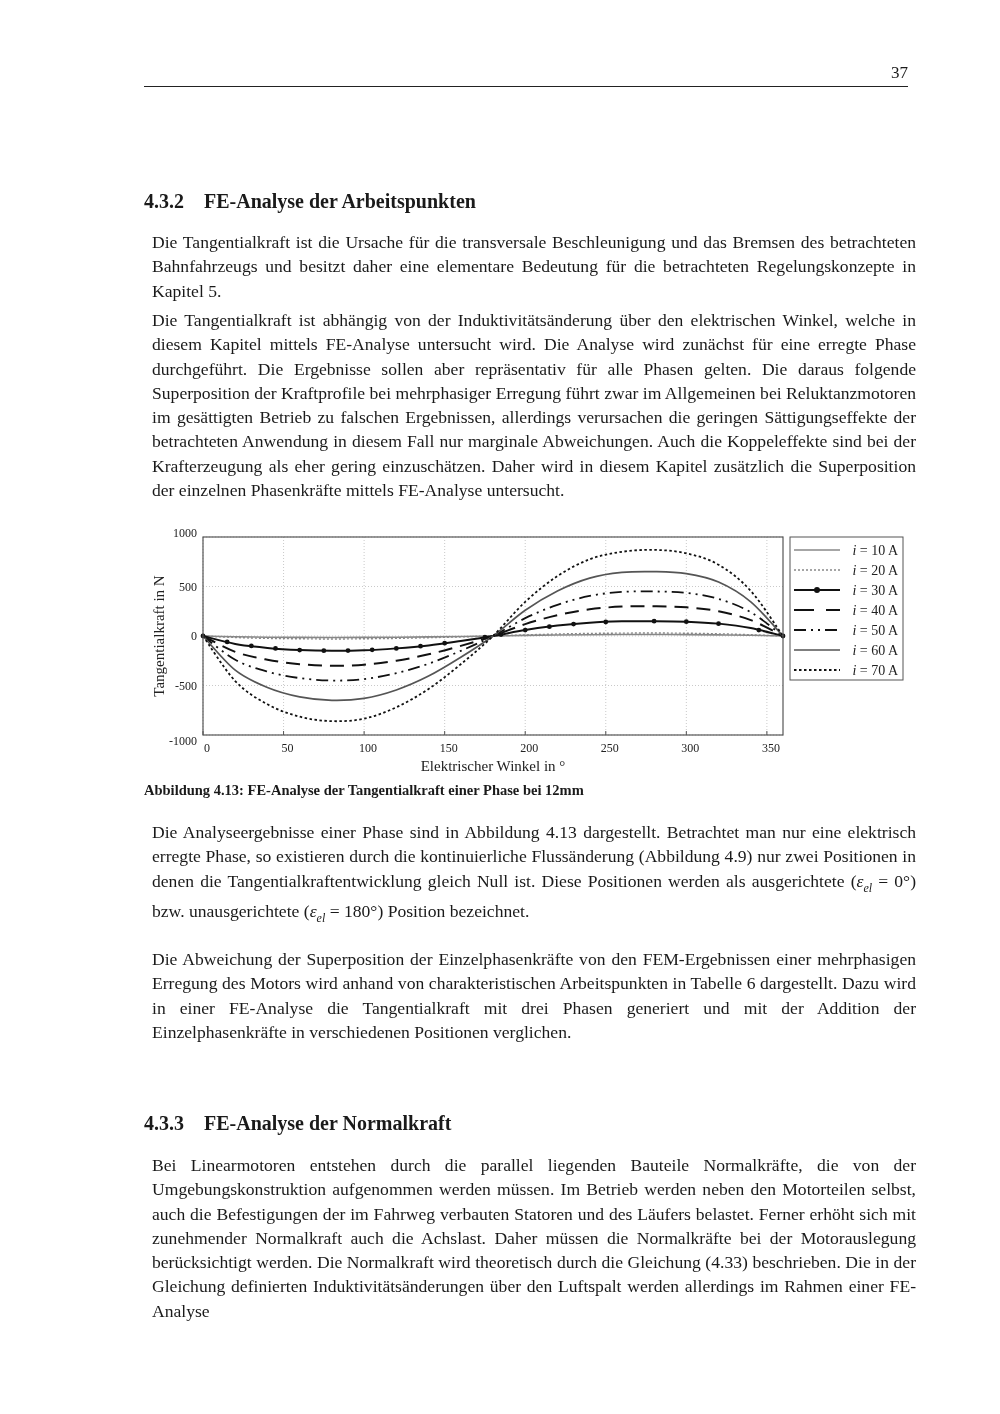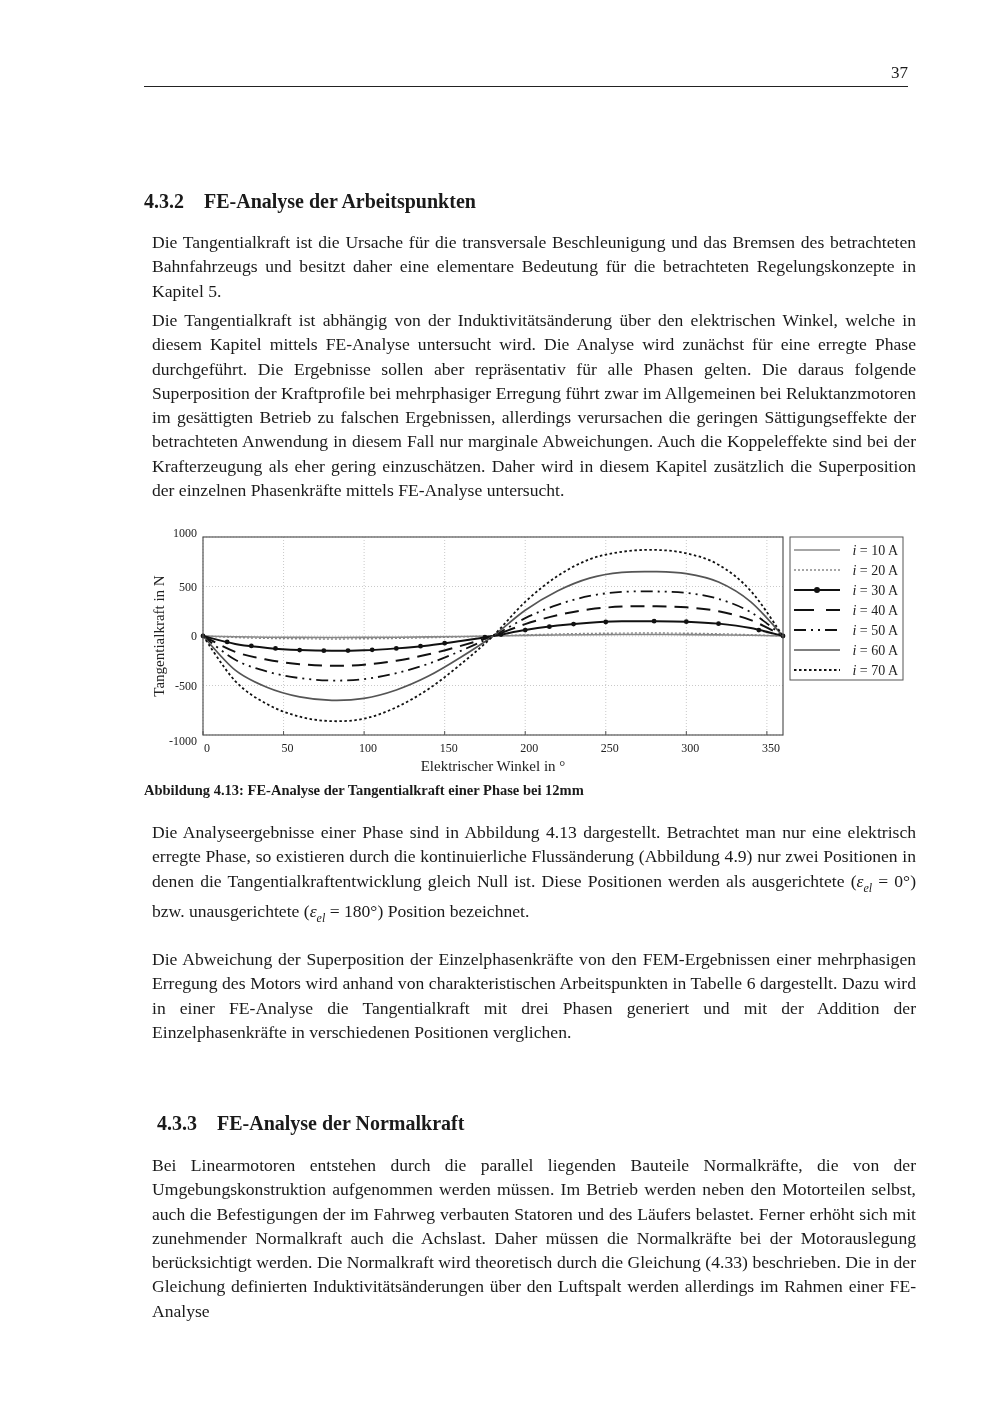--- a/index.html
+++ b/index.html
@@ -132,17 +132,17 @@
 </div>
 
 <div class="caption">Abbildung 4.13: FE-Analyse der Tangentialkraft einer Phase bei 12mm</div>
 
 <p class="body" style="top:812px;">
   <span>Die Analyseergebnisse einer Phase sind in Abbildung 4.13 dargestellt. Betrachtet man nur eine elektrisch erregte Phase, so existieren durch die kontinuierliche Flussänderung (Abbildung 4.9) nur zwei Positionen in denen die Tangentialkraftentwicklung gleich Null ist. Diese Positionen werden als ausgerichtete (</span><span class="math">ε</span><sub class="math" style="font-size:12px">el</sub><span> = 0°</span><span>) bzw. unausgerichtete (</span><span class="math">ε</span><sub class="math" style="font-size:12px">el</sub><span> = 180°</span><span>) Position bezeichnet.</span>
 </p>
 
 <p class="body" style="top:939px;">Die Abweichung der Superposition der Einzelphasenkräfte von den FEM-Ergebnissen einer mehrphasigen Erregung des Motors wird anhand von charakteristischen Arbeitspunkten in Tabelle 6 dargestellt. Dazu wird in einer FE-Analyse die Tangentialkraft mit drei Phasen generiert und mit der Addition der Einzelphasenkräfte in verschiedenen Positionen verglichen.</p>
 
-<h2 style="top:1112px;margin-left:13px;">
+<h2 style="top:1112px;">
   <span class="num">4.3.3</span><span>FE-Analyse der Normalkraft</span>
 </h2>
 
 <p class="body" style="top:1145px;">Bei Linearmotoren entstehen durch die parallel liegenden Bauteile Normalkräfte, die von der Umgebungskonstruktion aufgenommen werden müssen. Im Betrieb werden neben den Motorteilen selbst, auch die Befestigungen der im Fahrweg verbauten Statoren und des Läufers belastet. Ferner erhöht sich mit zunehmender Normalkraft auch die Achslast. Daher müssen die Normalkräfte bei der Motorauslegung berücksichtigt werden. Die Normalkraft wird theoretisch durch die Gleichung (4.33) beschrieben. Die in der Gleichung definierten Induktivitätsänderungen über den Luftspalt werden allerdings im Rahmen einer FE-Analyse</p>
 
 </body></html>

